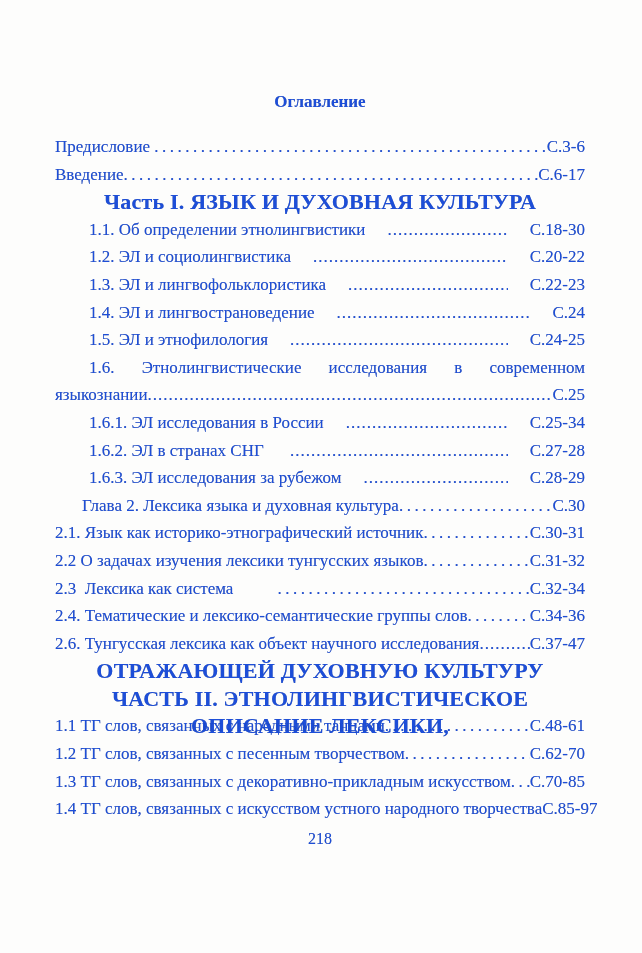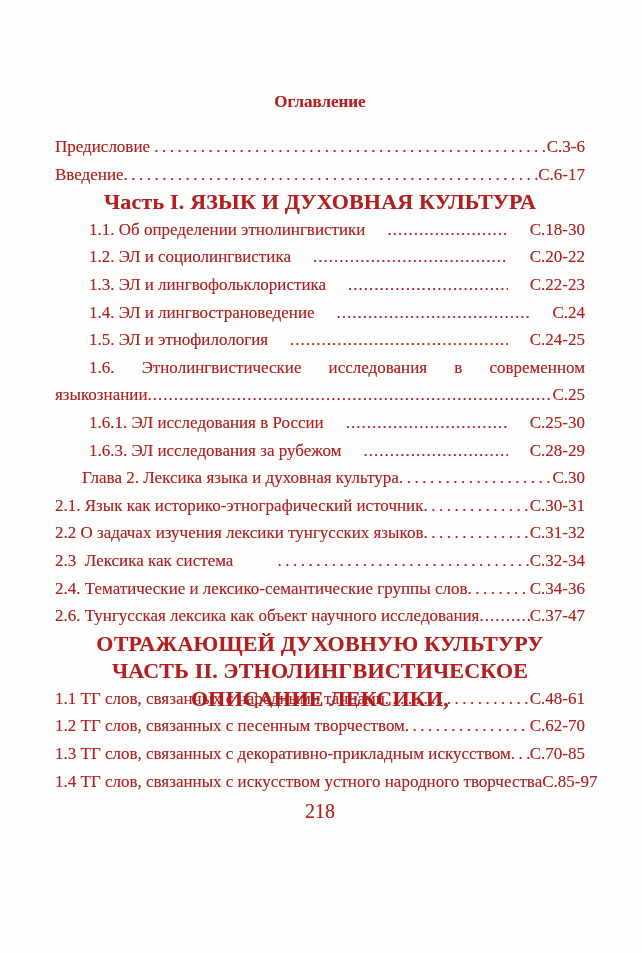--- a/index.html
+++ b/index.html
@@ -7,21 +7,21 @@
     padding: 0;
     background: #fdfdfc;
   }
   .page {
     position: relative;
     width: 642px;
     height: 953px;
     box-sizing: border-box;
     padding: 0 57px 0 55px;
     background: #fdfdfc;
-    color: #b91c1c;
+    color: #1d4ed8;
     font-family: "Liberation Serif", "DejaVu Serif", serif;
     overflow: hidden;
     text-shadow: 0 0 0.5px rgba(20,20,20,0.35);
   }
   .title {
     margin: 0;
     padding-top: 92px;
     text-align: center;
     font-size: 17px;
     line-height: 20px;
@@ -68,21 +68,21 @@
     flex: 0 0 auto;
     white-space: nowrap;
   }
   .row.justified {
     justify-content: space-between;
   }
   .row.justified .word { white-space: pre; }
   .page-number {
     margin-top: 6px;
     text-align: center;
-    font-size: 20px;
+    font-size: 16px;
     line-height: 20px;
   }
 </style>
 </head>
 <body>
 
 <div class="page">
   <h1 class="title">Оглавление</h1>
   <main class="toc" id="toc">
       <div class="row">
@@ -129,21 +129,26 @@
         <span class="word">современном</span>
       </div>
       <div class="row">
         <span class="label">языкознании</span>
         <span class="dots dense"></span>
         <span class="page-ref">С.25</span>
       </div>
       <div class="row indent-item">
         <span class="label">1.6.1. ЭЛ исследования в России</span>
         <span class="dots dense"></span>
-        <span class="page-ref">С.25-30</span>
+        <span class="page-ref">С.25-34</span>
+      </div>
+      <div class="row indent-item">
+        <span class="label">1.6.2. ЭЛ в странах СНГ </span>
+        <span class="dots dense"></span>
+        <span class="page-ref">С.27-28</span>
       </div>
       <div class="row indent-item">
         <span class="label">1.6.3. ЭЛ исследования за рубежом</span>
         <span class="dots dense"></span>
         <span class="page-ref">С.28-29</span>
       </div>
       <div class="row indent-chapter">
         <span class="label">Глава 2. Лексика языка и духовная культура</span>
         <span class="dots sparse"></span>
         <span class="page-ref">С.30</span>

